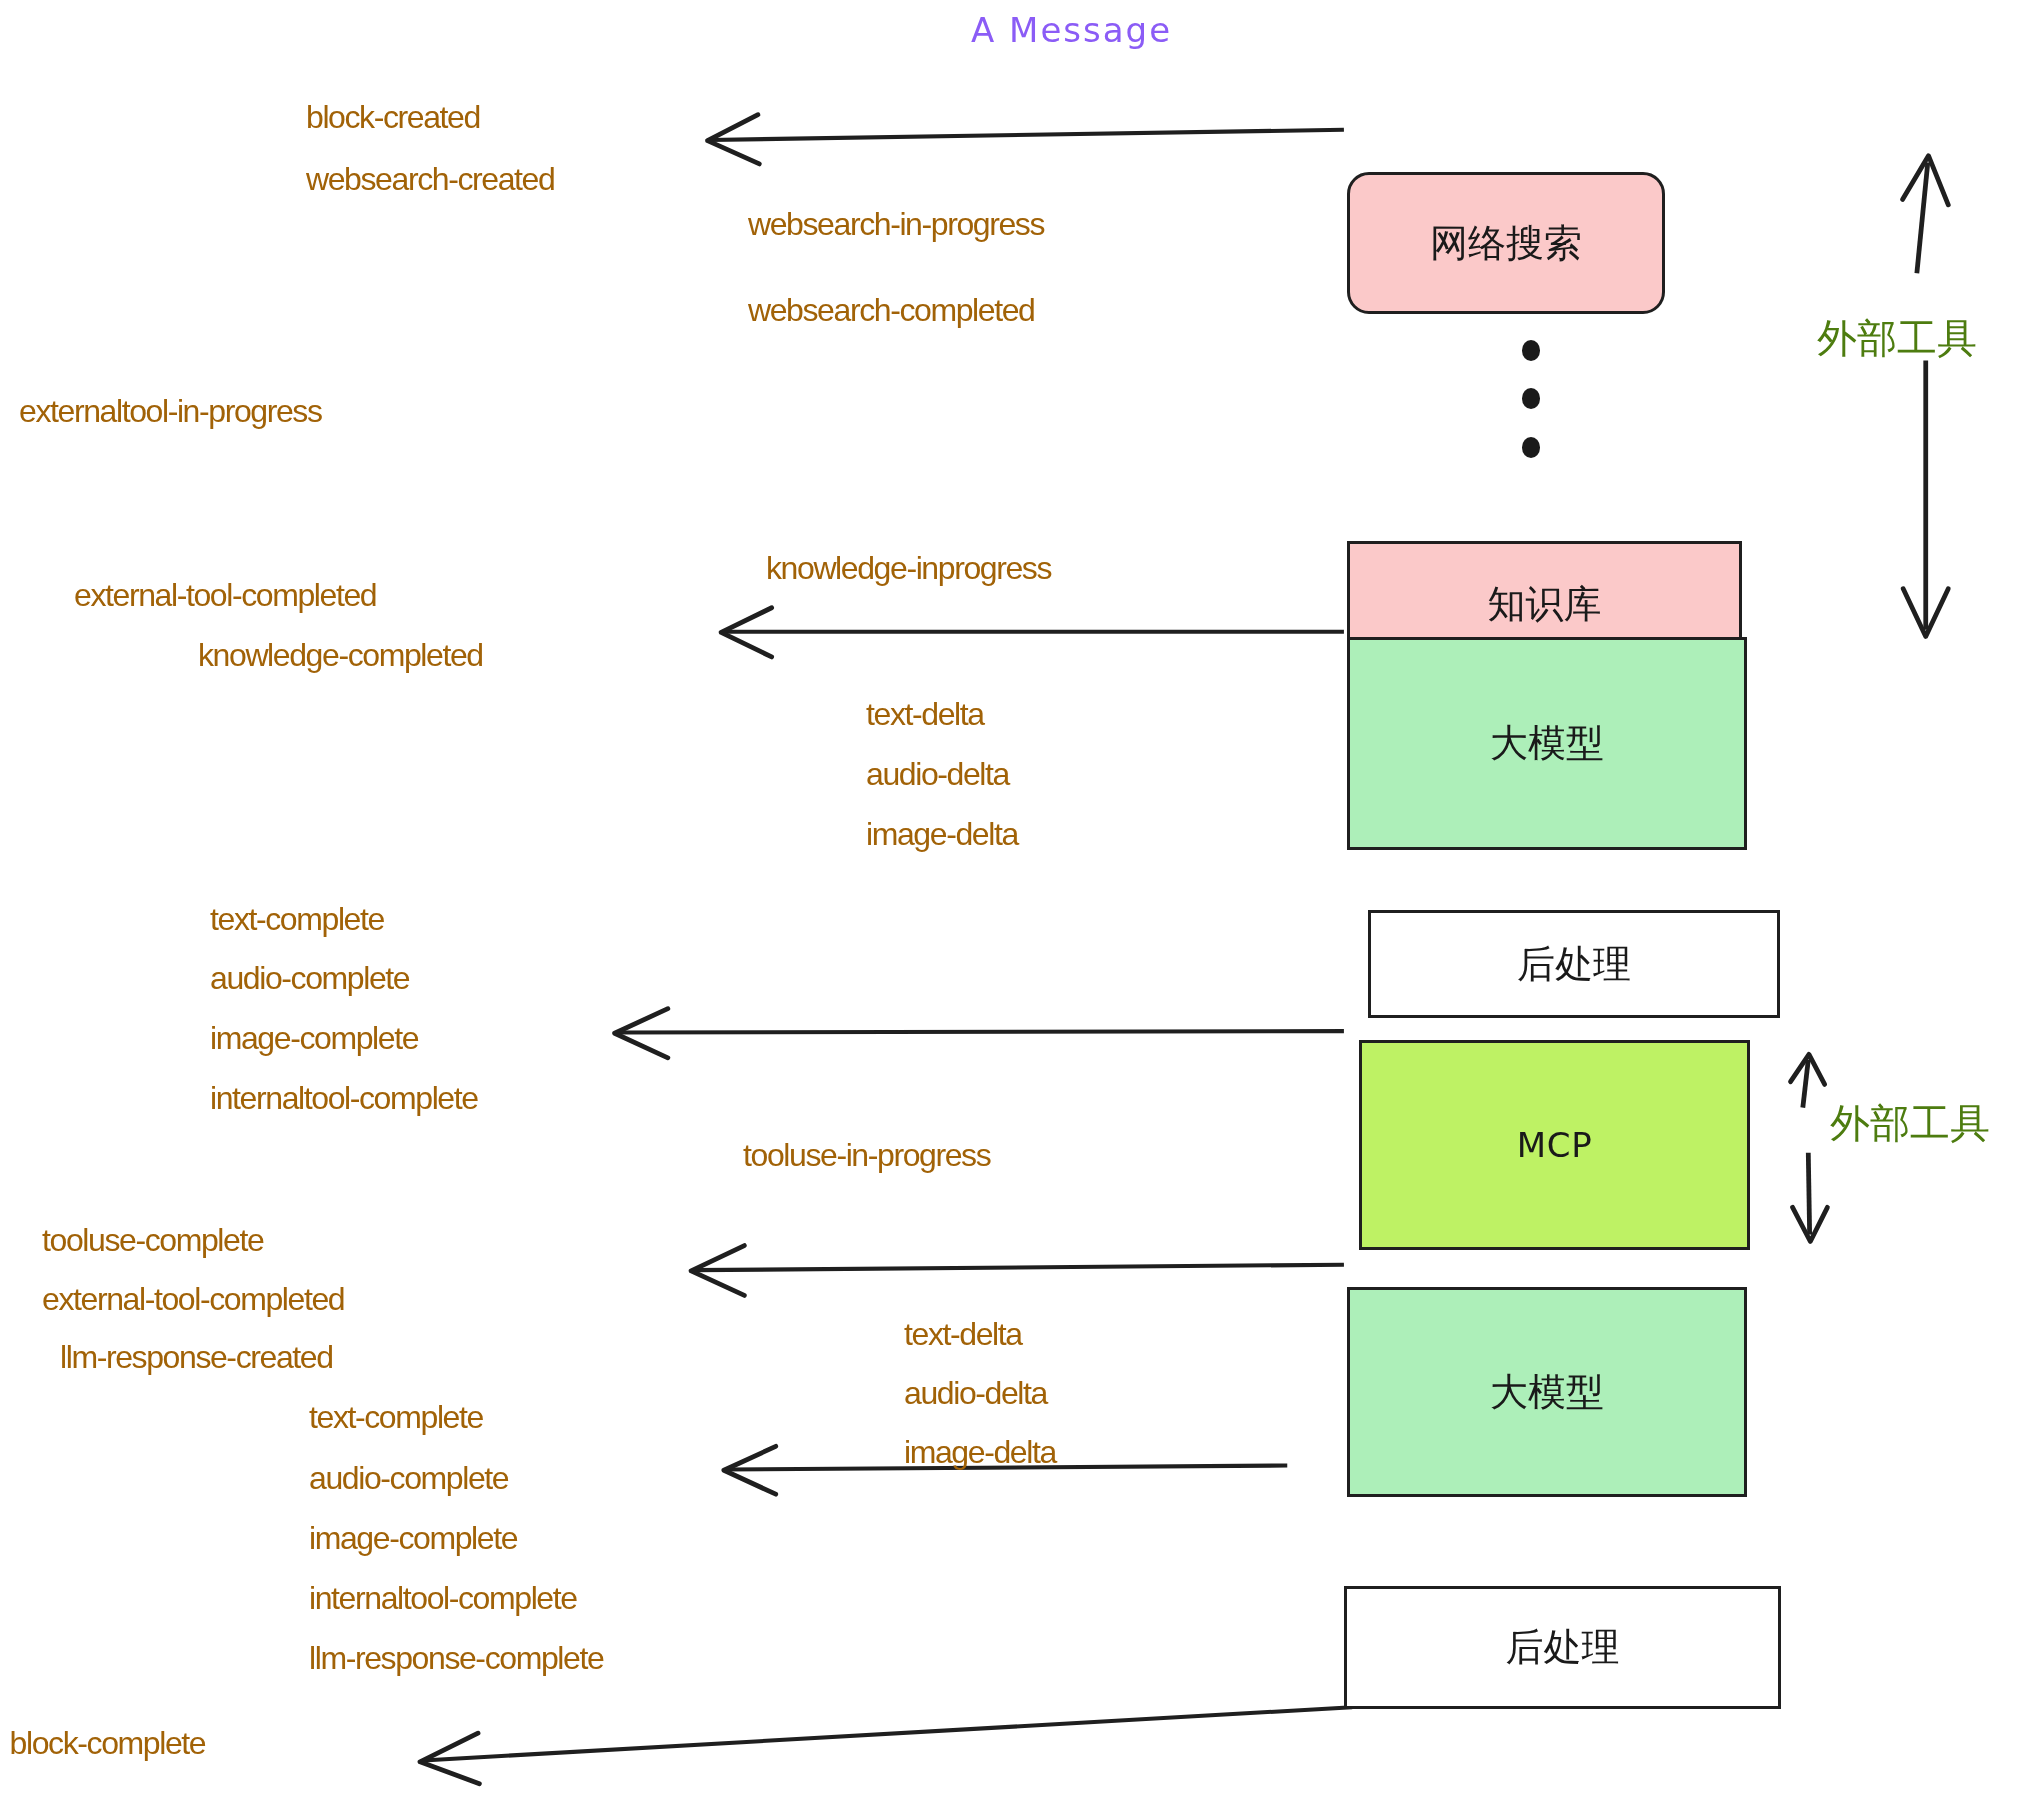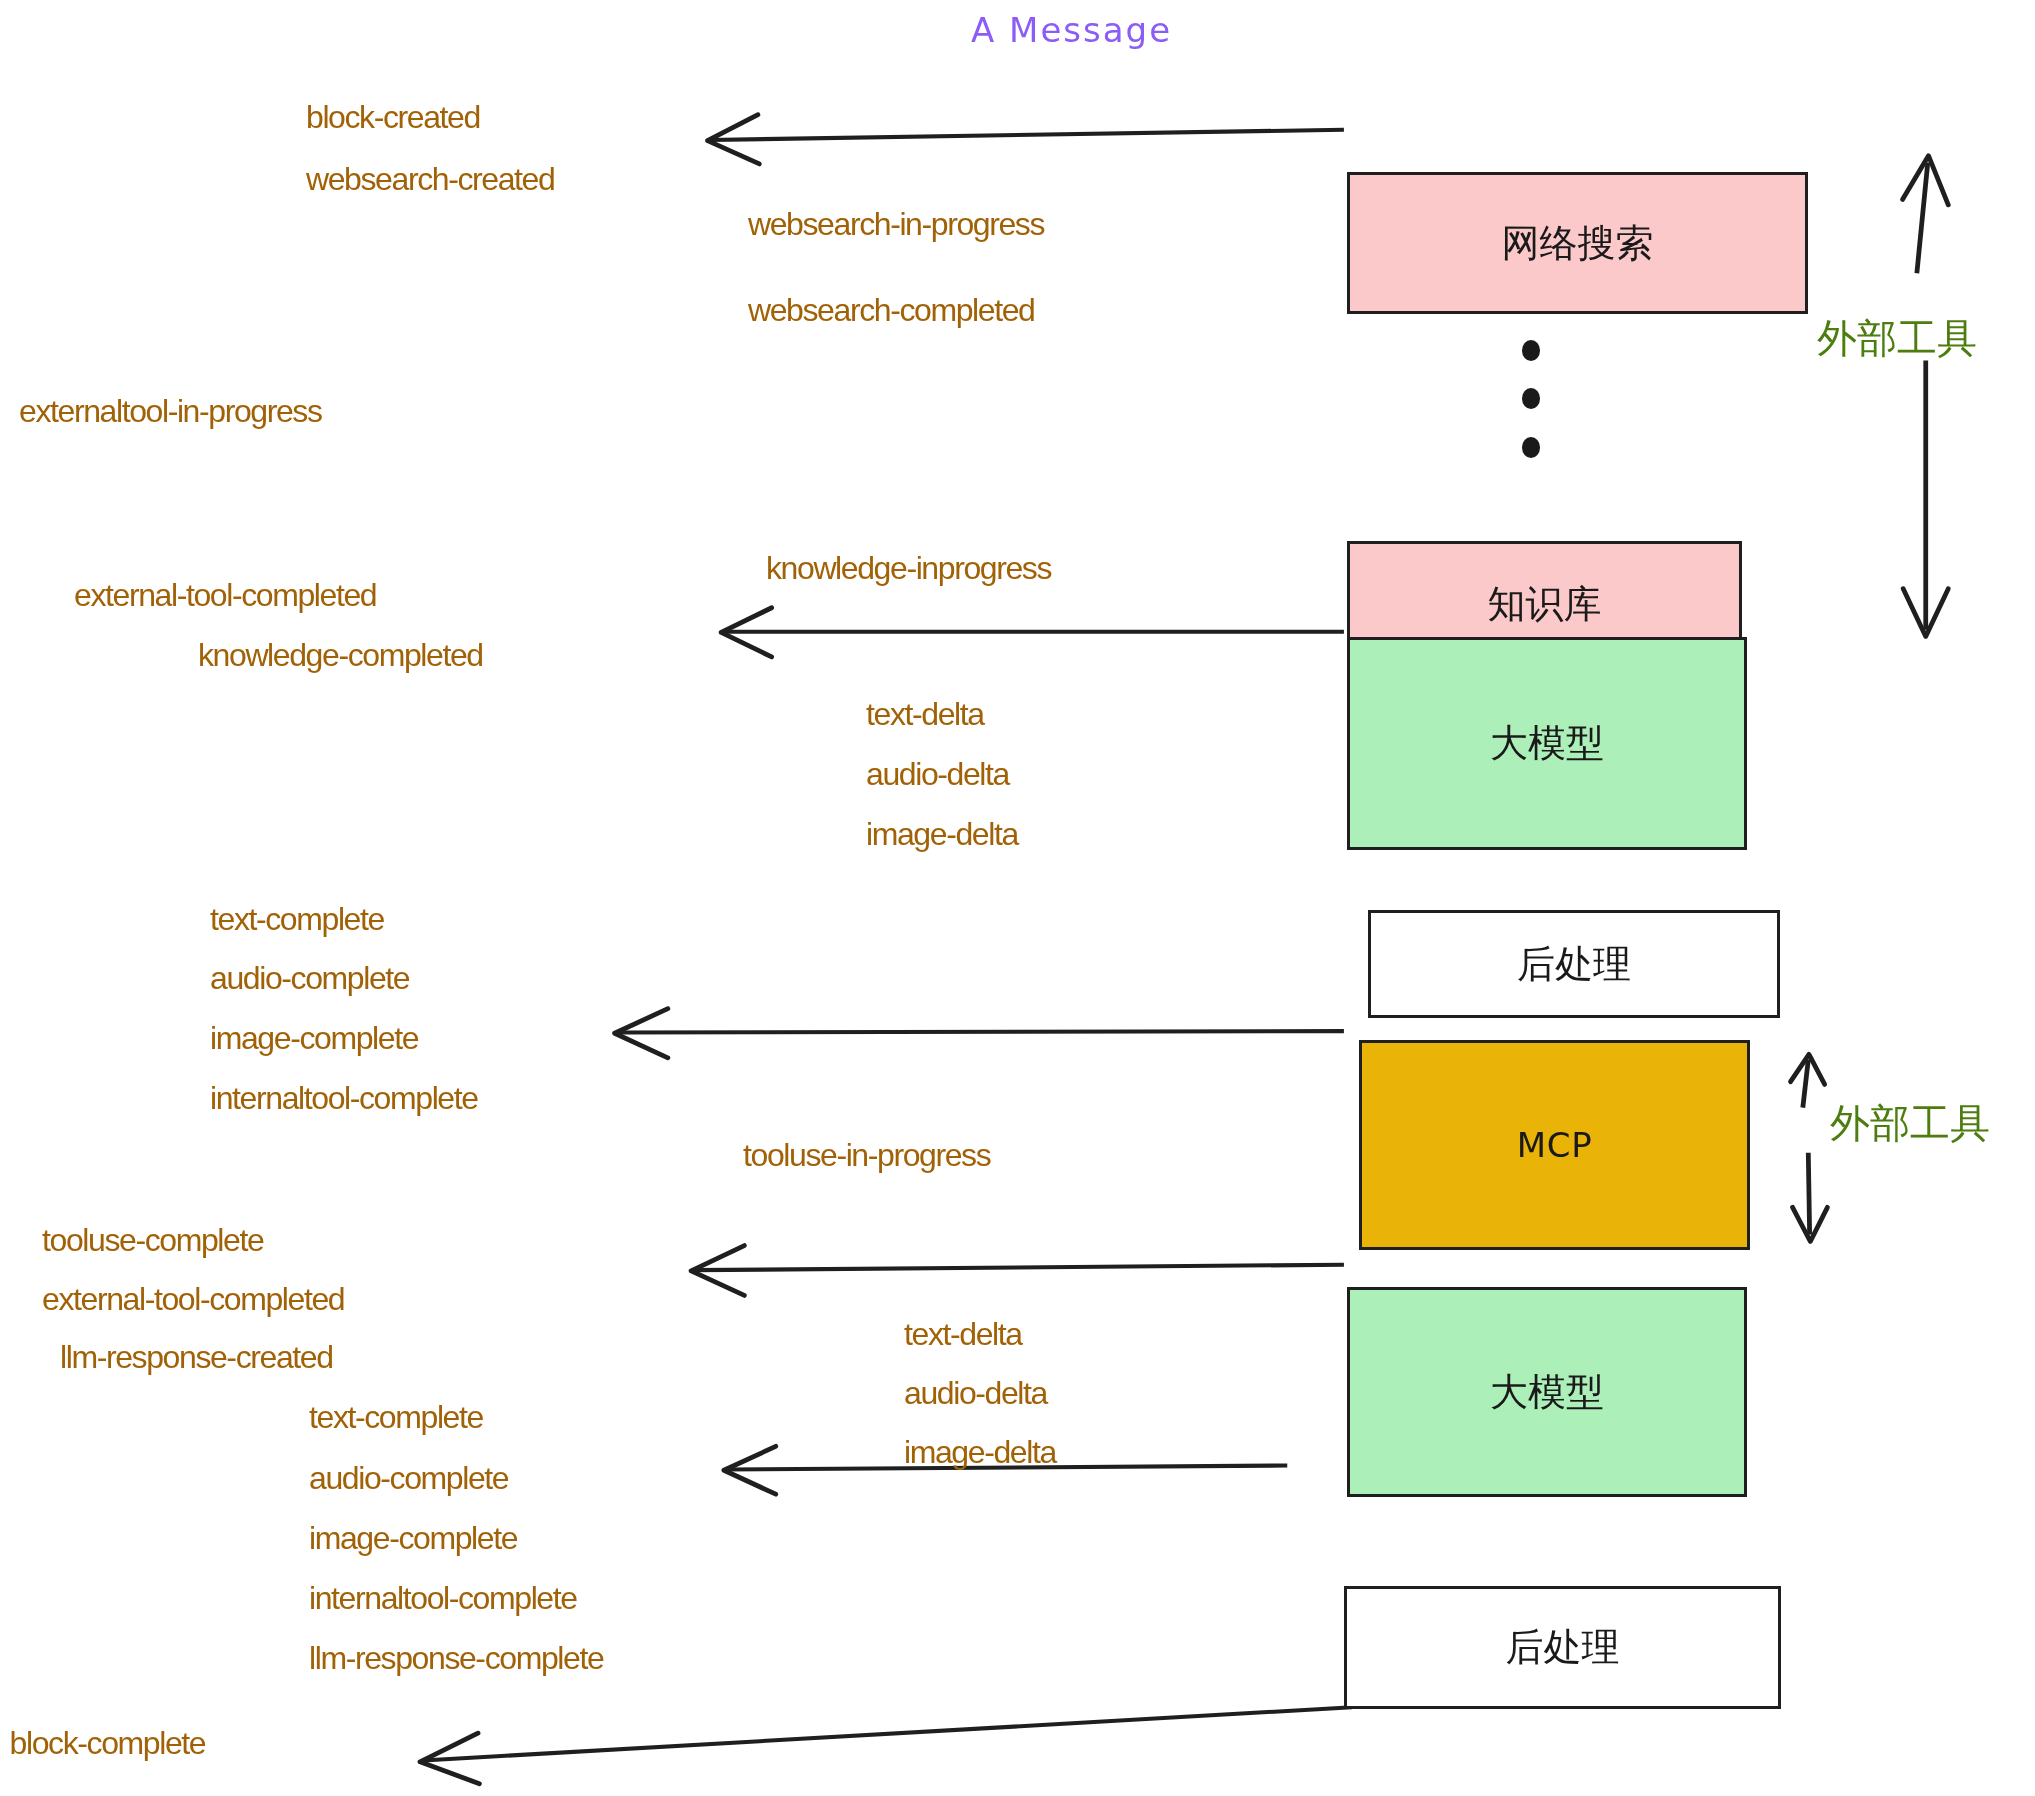--- a/index.html
+++ b/index.html
@@ -113,37 +113,37 @@
       <polyline points="2625,1768 2651,1818 2676,1768" fill="none" stroke="#1f1f1f" stroke-width="7" stroke-linecap="round" stroke-linejoin="round"></polyline>
     </g>
   </svg>
 
   <div>
     <div class="dot" style="left:1522px;top:340px;"></div>
     <div class="dot" style="left:1522px;top:388px;"></div>
     <div class="dot" style="left:1522px;top:437px;"></div>
   </div>
 
-  <div class="box" style="left:1347px;top:172px;width:461px;height:142px;background:#FBC9C9;">
+  <div class="box" style="left:1347px;top:172px;width:318px;height:142px;background:#FBC9C9;border-radius:22px;">
     <span class="cjklabel">网络搜索</span>
   </div>
 
   <div class="box" style="left:1347px;top:505px;width:395px;height:127px;background:#FBC9C9;margin-top:36px;">
     <span class="cjklabel">知识库</span>
   </div>
 
   <div class="box" style="left:1347px;top:637px;width:400px;height:213px;background:#ADEFB9;">
     <span class="cjklabel">大模型</span>
   </div>
 
   <div class="box" style="left:1368px;top:910px;width:412px;height:108px;background:#FFFFFF;">
     <span class="cjklabel">后处理</span>
   </div>
 
-  <div class="box" style="left:1359px;top:1040px;width:391px;height:210px;background:#eab308;">
+  <div class="box" style="left:1359px;top:1040px;width:391px;height:210px;background:#bef264;">
     <span class="latinlabel">MCP</span>
   </div>
 
   <div class="box" style="left:1347px;top:1287px;width:400px;height:210px;background:#ADEFB9;">
     <span class="cjklabel">大模型</span>
   </div>
 
   <div class="box" style="left:1344px;top:1586px;width:437px;height:123px;background:#FFFFFF;">
     <span class="cjklabel">后处理</span>
   </div>

